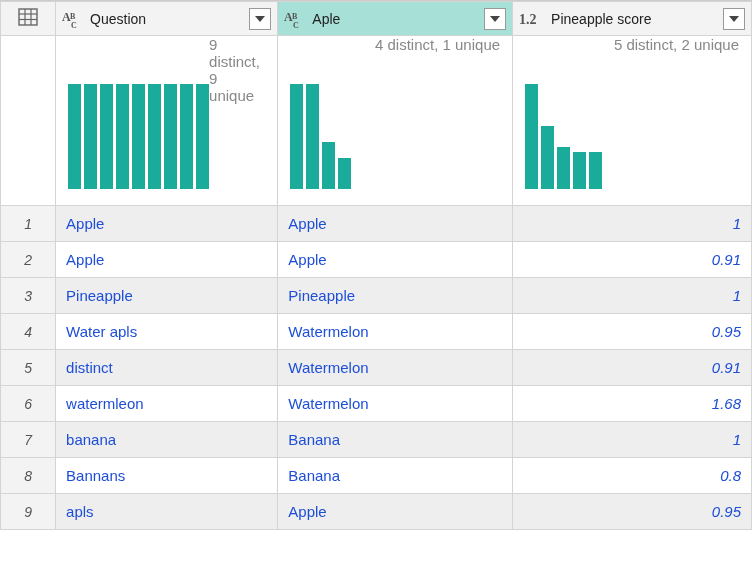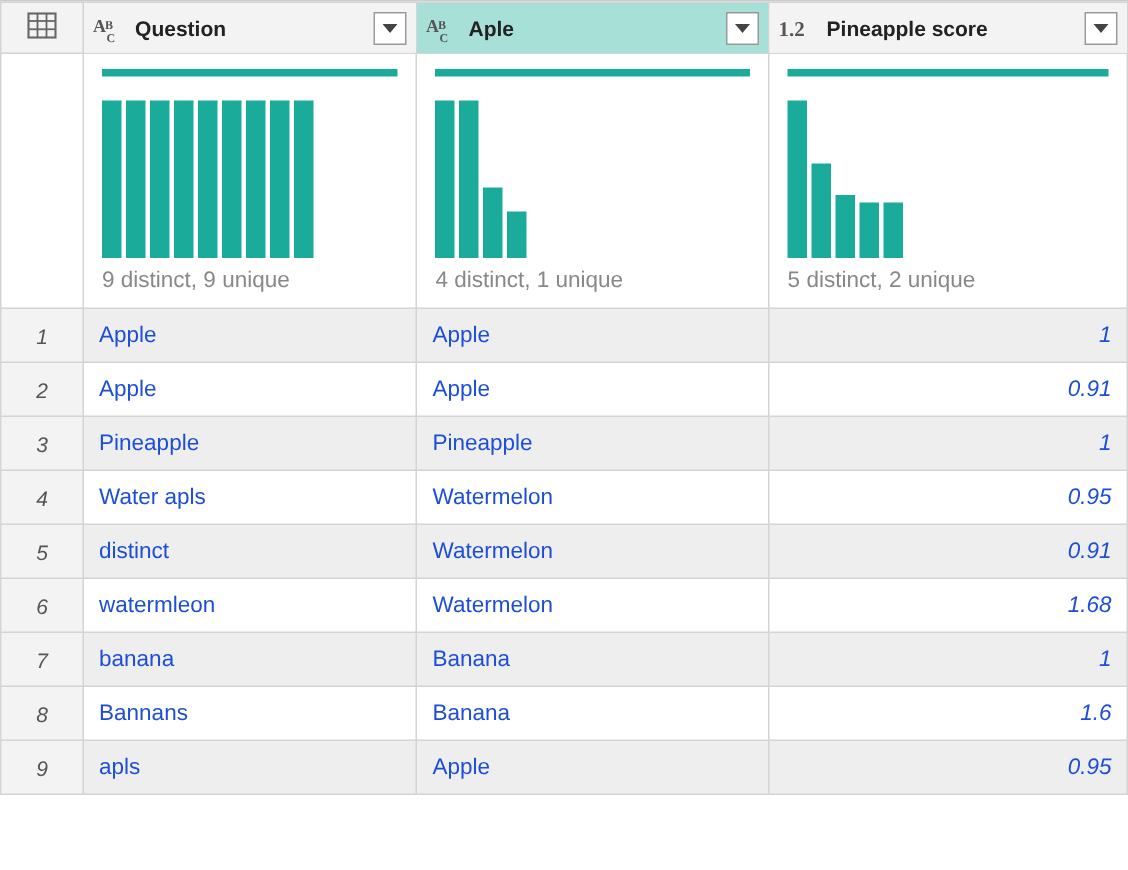--- a/index.html
+++ b/index.html
@@ -53,21 +53,21 @@
     display: flex;
     align-items: center;
     gap: 6px;
     height: 100%;
   }
   .hdr-label {
     flex: 1 1 auto;
     white-space: nowrap;
     overflow: hidden;
     text-overflow: ellipsis;
-    font-weight: 700;
+    font-weight: 400;
     color: #222;
   }
   .filter-btn {
     width: 22px;
     height: 22px;
     display: flex;
     align-items: center;
     justify-content: center;
     border: 1px solid #999;
     background: #fff;
@@ -81,21 +81,21 @@
   td.profile {
     height: 170px;
     vertical-align: bottom;
     padding: 0 12px 10px 12px;
   }
   td.profile-empty {
     background: #fff;
   }
   .profile-inner {
     display: flex;
-    flex-direction: column;
+    flex-direction: row;
     height: 100%;
   }
   .quality-bar {
     height: 5px;
     background: #1aab9b;
     margin-top: 10px;
   }
   .bars {
     flex: 1 1 auto;
     display: flex;
@@ -292,21 +292,21 @@
         <tr class="datarow">
           <td class="rownum">7</td>
           <td class="cell">banana</td>
           <td class="cell">Banana</td>
           <td class="cell num">1</td>
         </tr>
         <tr class="datarow">
           <td class="rownum">8</td>
           <td class="cell">Bannans</td>
           <td class="cell">Banana</td>
-          <td class="cell num">1.6</td>
+          <td class="cell num">0.8</td>
         </tr>
         <tr class="datarow">
           <td class="rownum">9</td>
           <td class="cell">apls</td>
           <td class="cell">Apple</td>
           <td class="cell num">0.95</td>
         </tr>
       </tbody>
 </table>
 </div>

